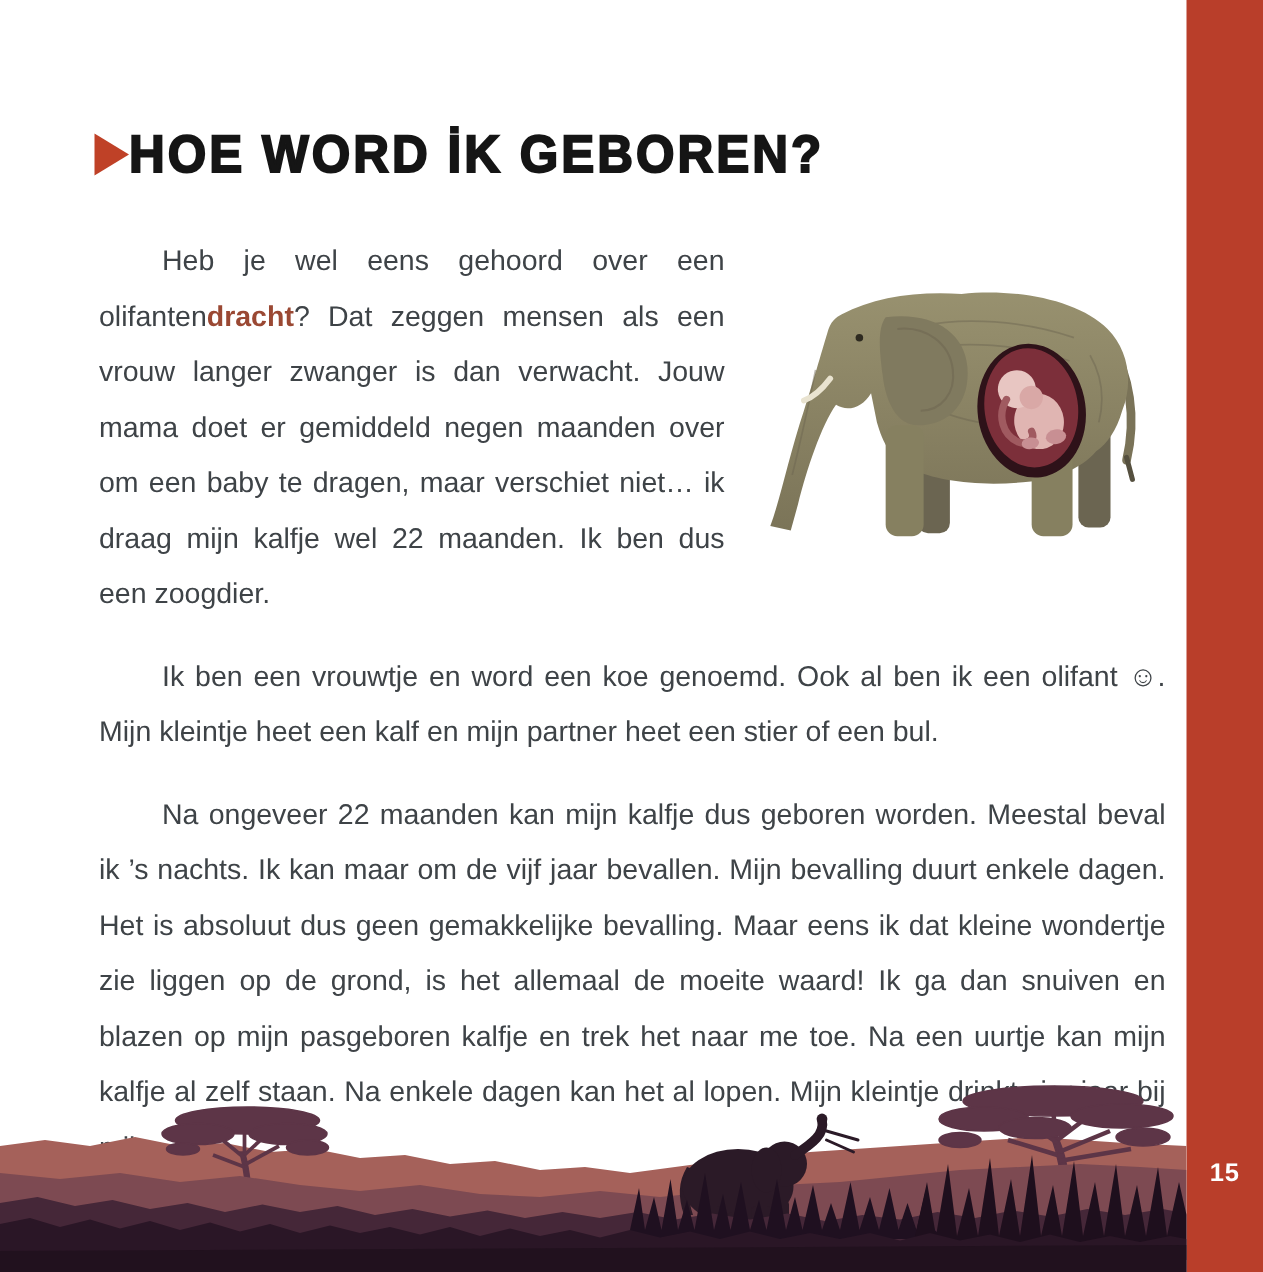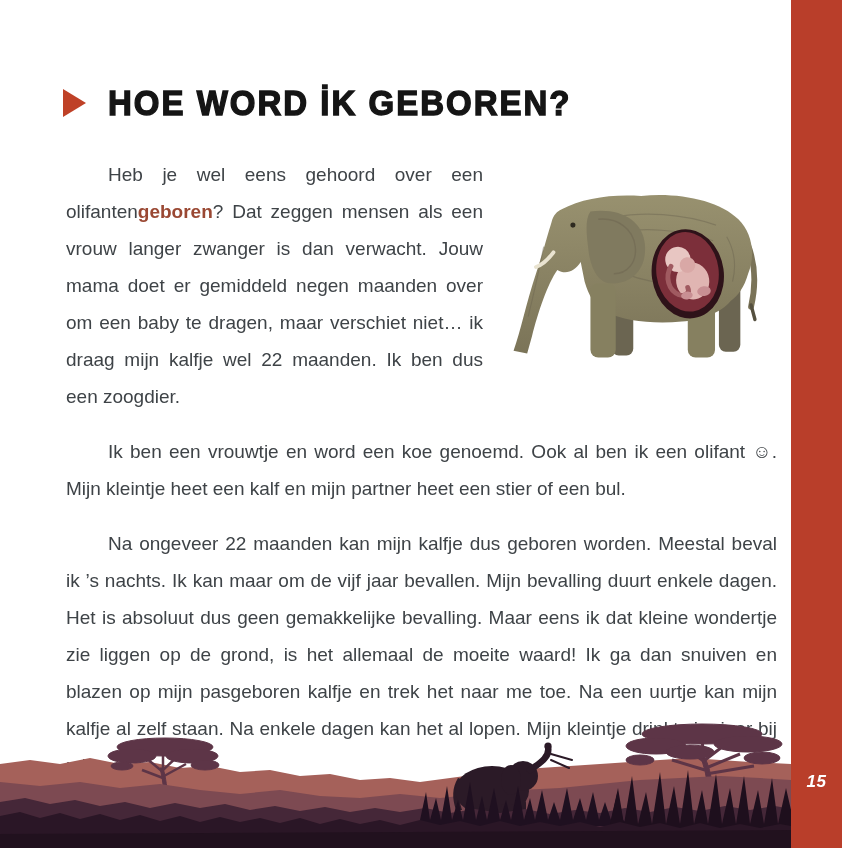--- a/index.html
+++ b/index.html
@@ -22,33 +22,31 @@
     position: absolute;
     top: 772px;
     right: 0;
     width: 51px;
     text-align: center;
     color: #ffffff;
     font-weight: bold;
     font-size: 17px;
     letter-spacing: 0.5px;
     z-index: 3;
-    font-style: italic;
   }
   
   .content {
     position: absolute;
     left: 66px;
     top: 84px;
     width: 711px;
   }
   .title-row {
     display: flex;
     align-items: center;
-    gap: 22px;
     margin-left: -3px;
   }
   .tri {
     width: 0; height: 0;
     border-left: 23px solid #bf4127;
     border-top: 14px solid transparent;
     border-bottom: 14px solid transparent;
     flex: 0 0 auto;
   }
   h1.title {
@@ -160,21 +158,21 @@
             <ellipse cx="196" cy="106" rx="32" ry="41" fill="#7c2f3a"></ellipse>
             <ellipse cx="200" cy="116" rx="17" ry="19" fill="#e0b5b2"></ellipse>
             <circle cx="188" cy="92" r="13" fill="#e8c6c2"></circle>
             <circle cx="197" cy="99" r="8" fill="#d9a8a6"></circle>
             <path d="M180,98 C172,108 174,122 184,128 C190,131 196,128 194,122" stroke="#a05a60" stroke-width="5" fill="none" stroke-linecap="round"></path>
             <ellipse cx="210" cy="128" rx="7" ry="5" fill="#c88f93"></ellipse>
             <ellipse cx="192" cy="130" rx="6" ry="4" fill="#c88f93"></ellipse>
           </g>
         </svg>
       </div>
-      <p class="body-par"><span>Heb je wel eens gehoord over een olifanten</span><span class="accent-word">geboren</span><span>? Dat zeggen mensen als een vrouw langer zwanger is dan verwacht. Jouw mama doet er gemiddeld negen maanden over om een baby te dragen, maar verschiet niet… ik draag mijn kalfje wel 22 maanden. Ik ben dus een zoogdier.</span></p>
+      <p class="body-par"><span>Heb je wel eens gehoord over een olifanten</span><span class="accent-word">dracht</span><span>? Dat zeggen mensen als een vrouw langer zwanger is dan verwacht. Jouw mama doet er gemiddeld negen maanden over om een baby te dragen, maar verschiet niet… ik draag mijn kalfje wel 22 maanden. Ik ben dus een zoogdier.</span></p>
     </div>
 
     <p class="body-par par-2">Ik ben een vrouwtje en word een koe genoemd. Ook al ben ik een olifant ☺. Mijn kleintje heet een kalf en mijn partner heet een stier of een bul.</p>
 
     <p class="body-par par-3">Na ongeveer 22 maanden kan mijn kalfje dus geboren worden. Meestal beval ik ’s nachts. Ik kan maar om de vijf jaar bevallen. Mijn bevalling duurt enkele dagen. Het is absoluut dus geen gemakkelijke bevalling. Maar eens ik dat kleine wondertje zie liggen op de grond, is het allemaal de moeite waard! Ik ga dan snuiven en blazen op mijn pasgeboren kalfje en trek het naar me toe. Na een uurtje kan mijn kalfje al zelf staan. Na enkele dagen kan het al lopen. Mijn kleintje drinkt vier jaar bij mij.</p>
 
     <p class="body-par par-4"><span>Alle lof aan Al Wahhāb, De Genadige Schenker</span><span class="honorific" aria-label="ﷻ"><svg width="15" height="13" viewBox="0 0 15 13">
             <g stroke="#4a4f52" stroke-width="1" fill="none">
               <path d="M1.5,10 q2,-2.5 4,0 q2,2.5 4,0 q2,-2.5 4,0"></path>
               <path d="M3.5,6.5 q2,-2 4,0 q2,2 4,0"></path>

